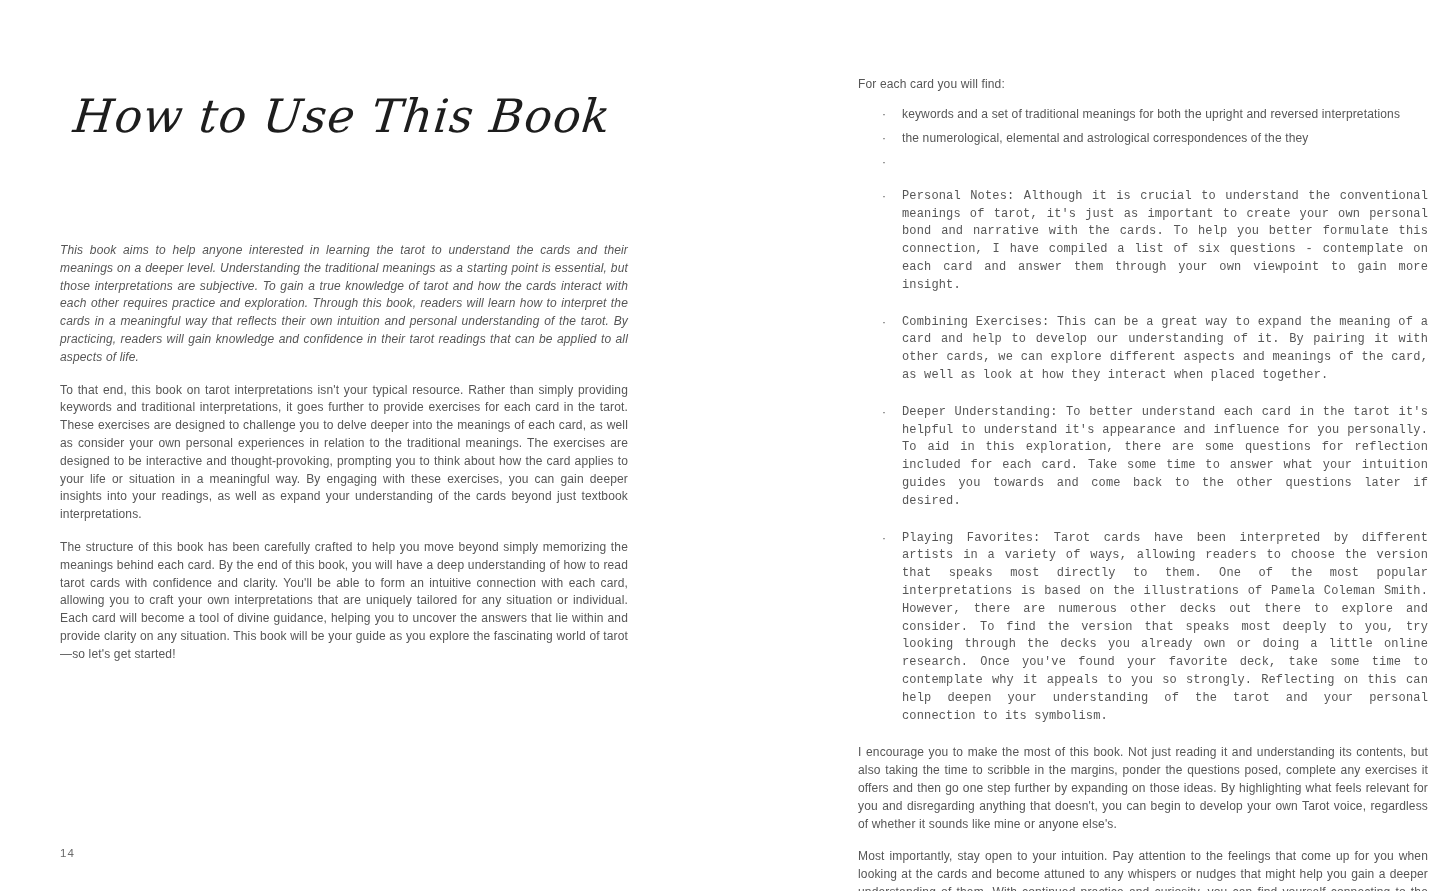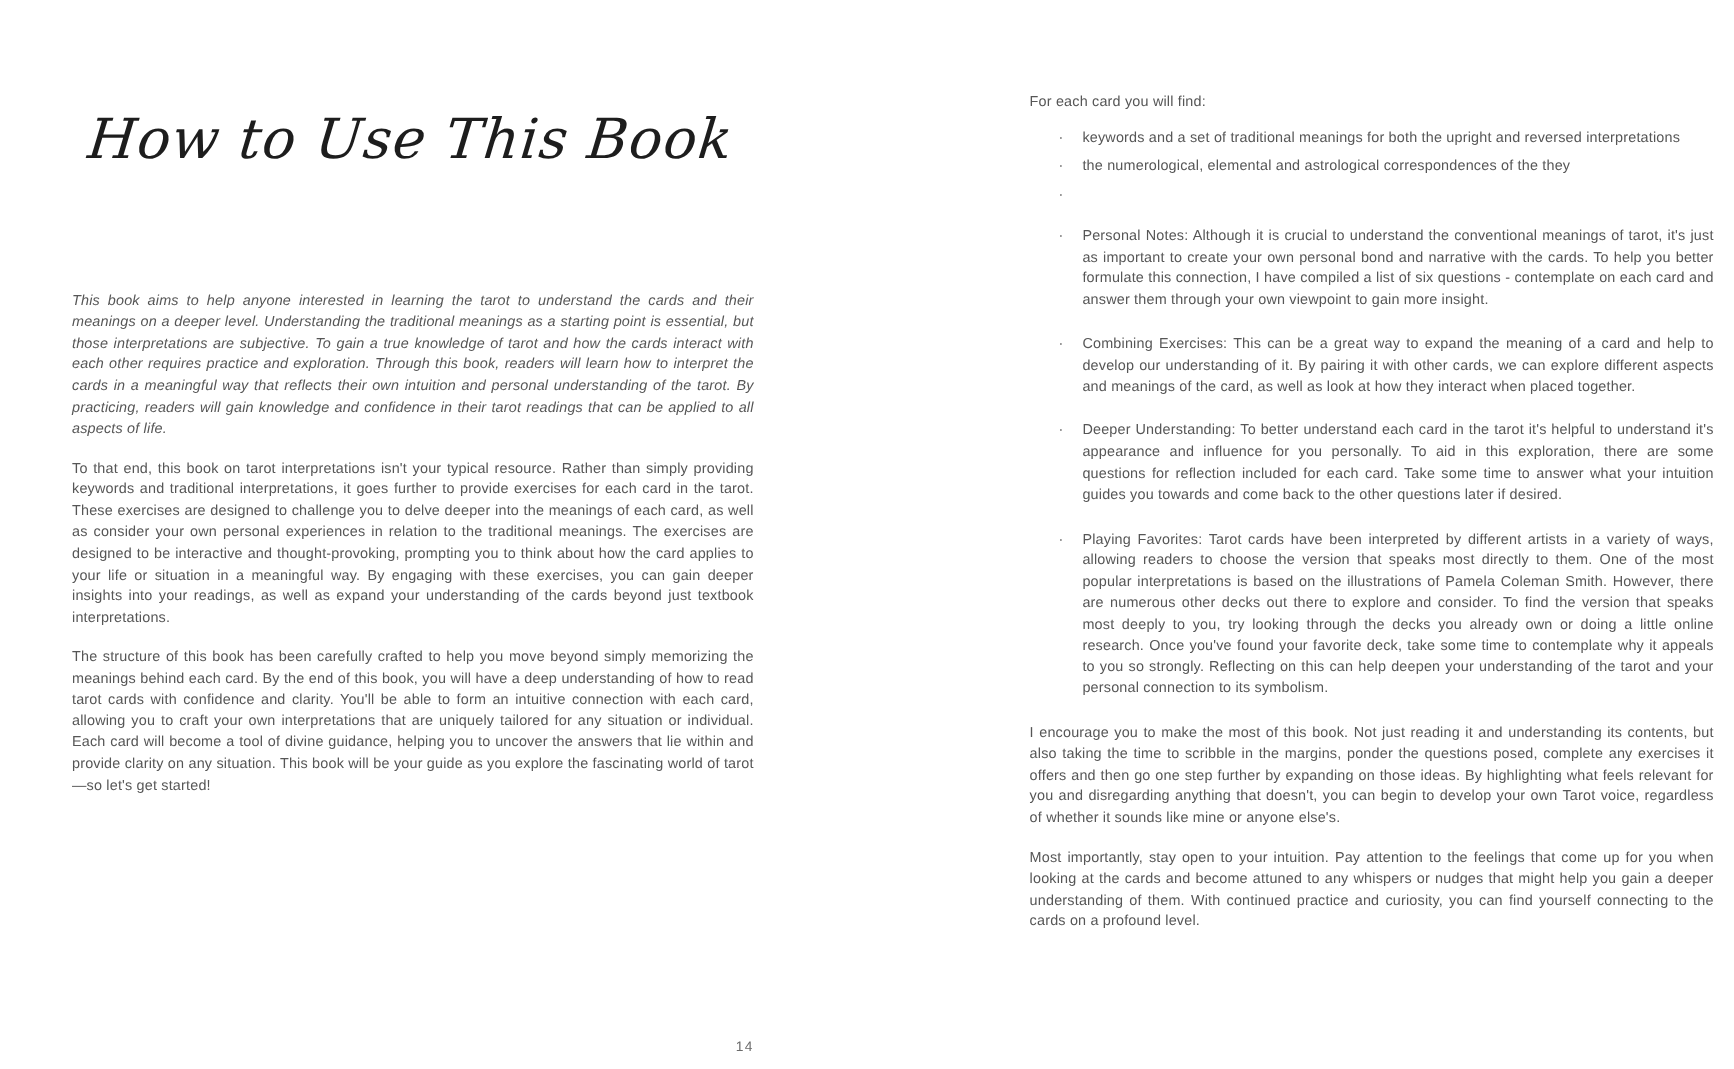--- a/index.html
+++ b/index.html
@@ -67,29 +67,30 @@
   .exercise-list { margin-top: 14px; }
   .exercise-item {
     display: flex;
     margin-bottom: 19px;
   }
   .exercise-item .bullet { line-height: 17.8px; }
   .exercise-item p {
     flex: 1;
     margin: 0;
     text-align: justify;
+    font-family: Liberation Mono, monospace;
   }
   .closing-block { margin-top: 12px; }
 
   .page-number {
     position: absolute;
-    bottom: 8px;
+    bottom: 28px;
     left: 0;
     width: 100%;
-    text-align: right;
+    text-align: left;
     font-size: 11.5px;
     letter-spacing: 1px;
     color: #6b6b6b;
   }
 </style>
 </head>
 <body>
 
 <div class="page page-left">
   <h1 class="chapter-title">How to Use This Book</h1>

